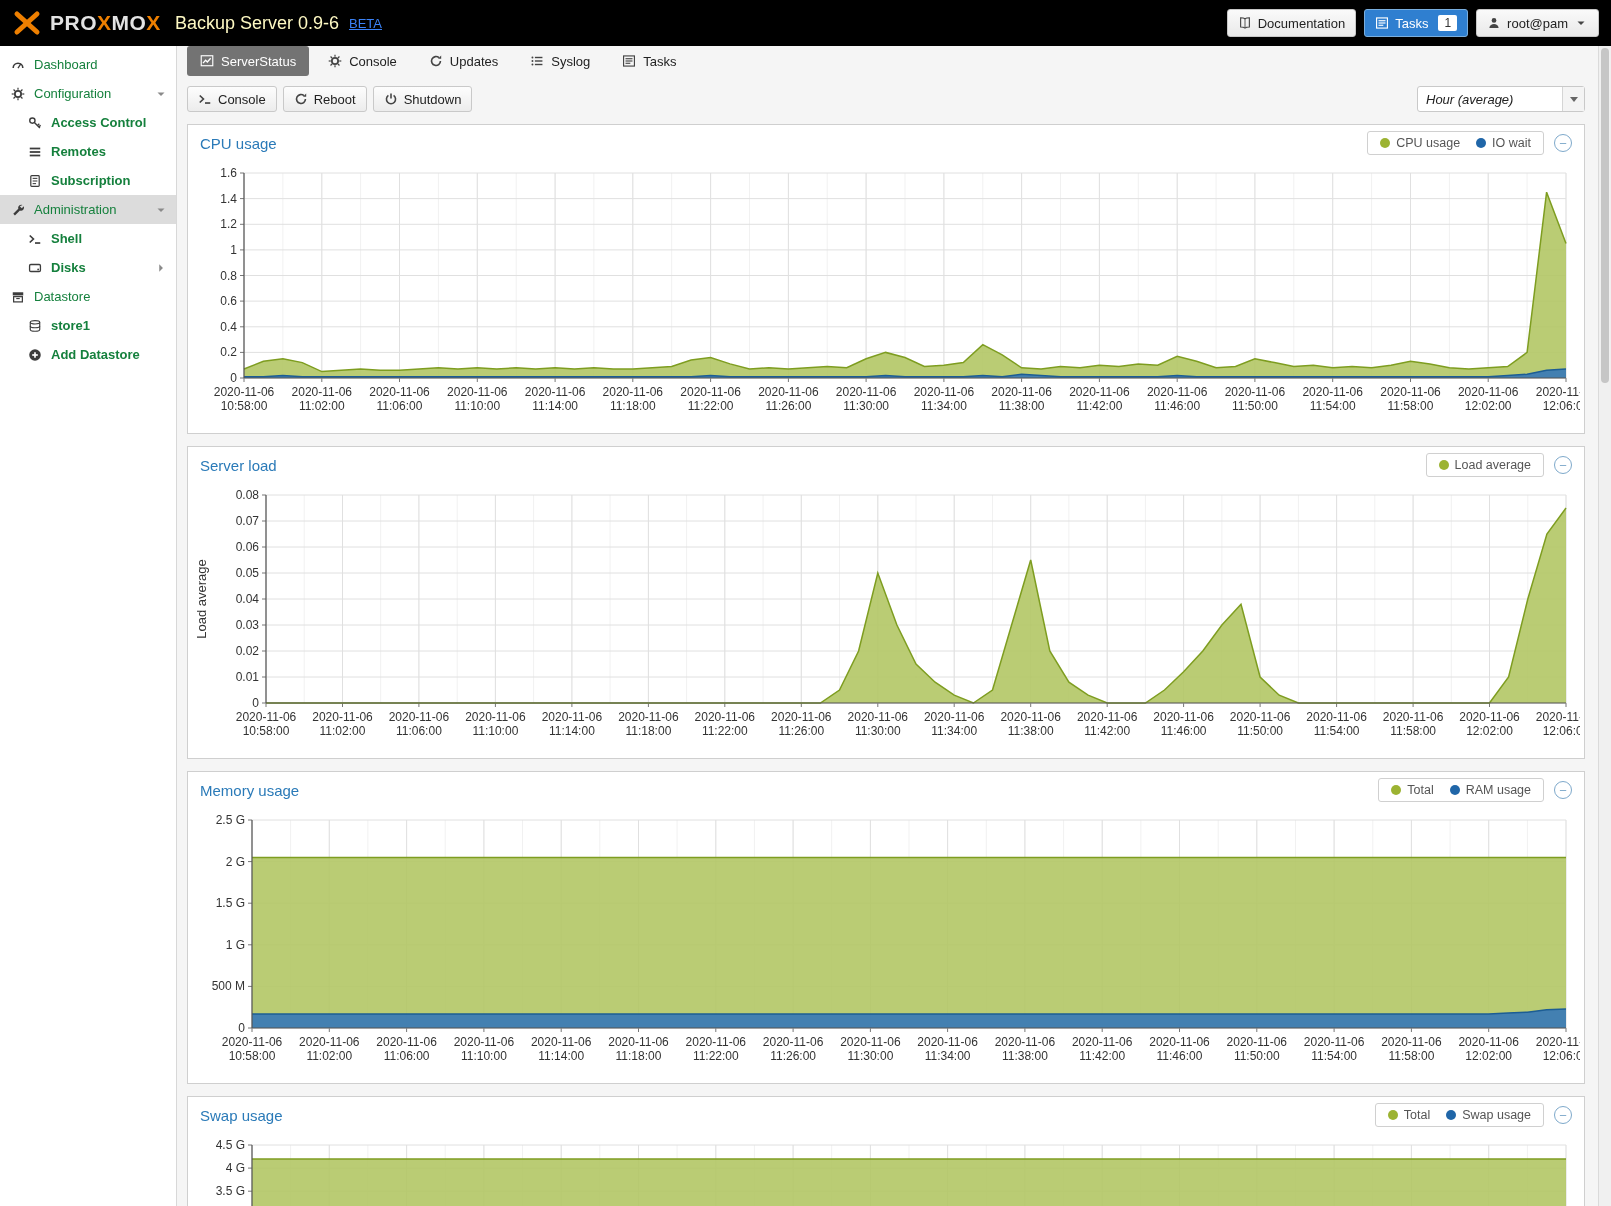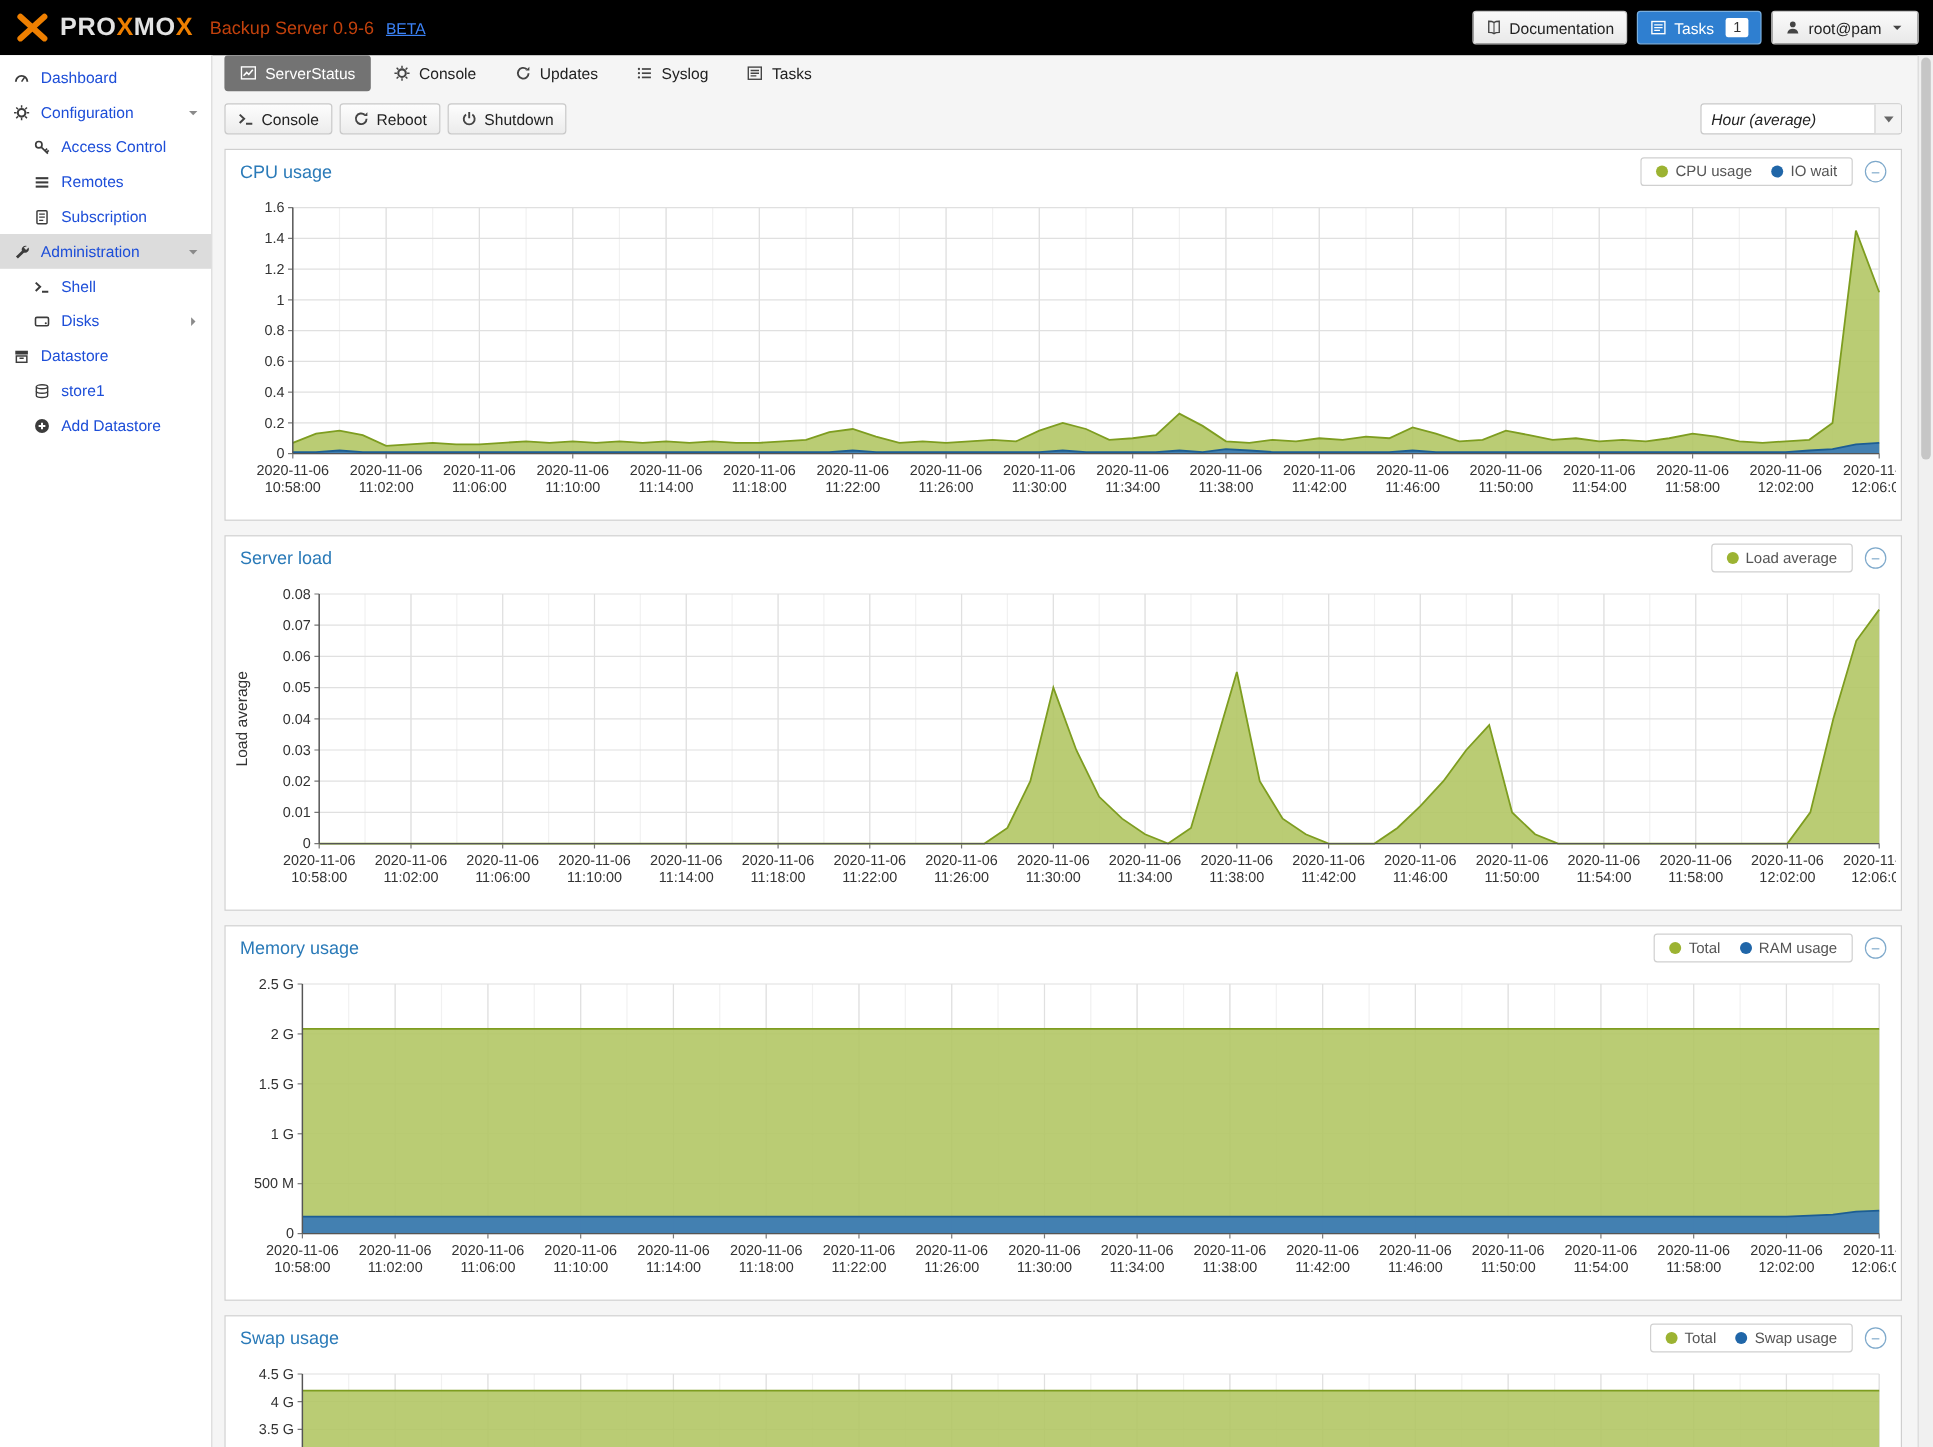--- a/index.html
+++ b/index.html
@@ -4,36 +4,36 @@
 <style>
   * { box-sizing: border-box; margin: 0; padding: 0; }
   html,body { width:1611px; height:1206px; overflow:hidden; }
   body { font-family:"Liberation Sans", sans-serif; font-size:13px; background:#f5f5f5; color:#222; }
 
   
   .header { height:46px; background:#000; display:flex; align-items:center; padding:0 12px; gap:8px; }
   .logo svg { display:block; }
   .brand { font-weight:bold; font-size:21px; color:#e3e3e3; letter-spacing:.5px; margin-right:6px; white-space:nowrap; }
   .brand .ox { color:#ee7f00; }
-  .product { color:#c2410c; font-size:15px; }
+  .product { color:#fef9c3; font-size:18px; }
   .beta { color:#3b82f6; text-decoration:underline; font-size:13px; cursor:pointer; margin-left:2px; }
   .header-right { margin-left:auto; display:flex; gap:8px; align-items:center; }
   .hbtn { display:flex; align-items:center; gap:6px; height:28px; padding:0 10px; font-size:13px;
           background:linear-gradient(#fafafa,#e9e9e9); border:1px solid #c7c7c7; border-radius:3px; color:#222; cursor:pointer; }
   .hbtn.tasks { background:#2f7fd0; border-color:#79aede; color:#fff; }
   .hbtn .badge { background:#fff; color:#333; border-radius:2px; padding:1px 6px; font-size:12px; margin-left:4px; }
   .hbtn svg { color:#444; }
   .hbtn.tasks svg { color:#fff; }
 
   
   .app { display:flex; height:1160px; }
   .sidebar { width:177px; background:#fff; border-right:1px solid #d8d8d8; padding-top:4px; flex:none; }
   .side-item { height:29px; display:flex; align-items:center; gap:8px; padding-left:10px; padding-right:8px;
-               color:#1d4ed8; cursor:pointer; position:relative; }
-  .side-item.lvl1 { padding-left:27px; }
+               color:#15803d; cursor:pointer; position:relative; }
+  .side-item.lvl1 { padding-left:27px;font-weight:bold; }
   .side-item.selected { background:#dcdcdc; }
   .side-item .sicon { width:16px; display:flex; justify-content:center; color:#3c3c3c; flex:none; }
   .side-item .expander { margin-left:auto; color:#8a8a8a; display:flex; }
 
   .main { flex:1; position:relative; overflow:hidden; padding:0 26px 0 10px; }
   .page-title { color:#2a7ab8; font-size:16px; margin:14px 0 12px 2px; }
 
   .tabs { display:flex; gap:6px; margin-bottom:10px; }
   .tab { height:30px; display:flex; align-items:center; gap:7px; padding:0 13px; border-radius:3px;
          color:#222; cursor:pointer; font-size:13px; }

